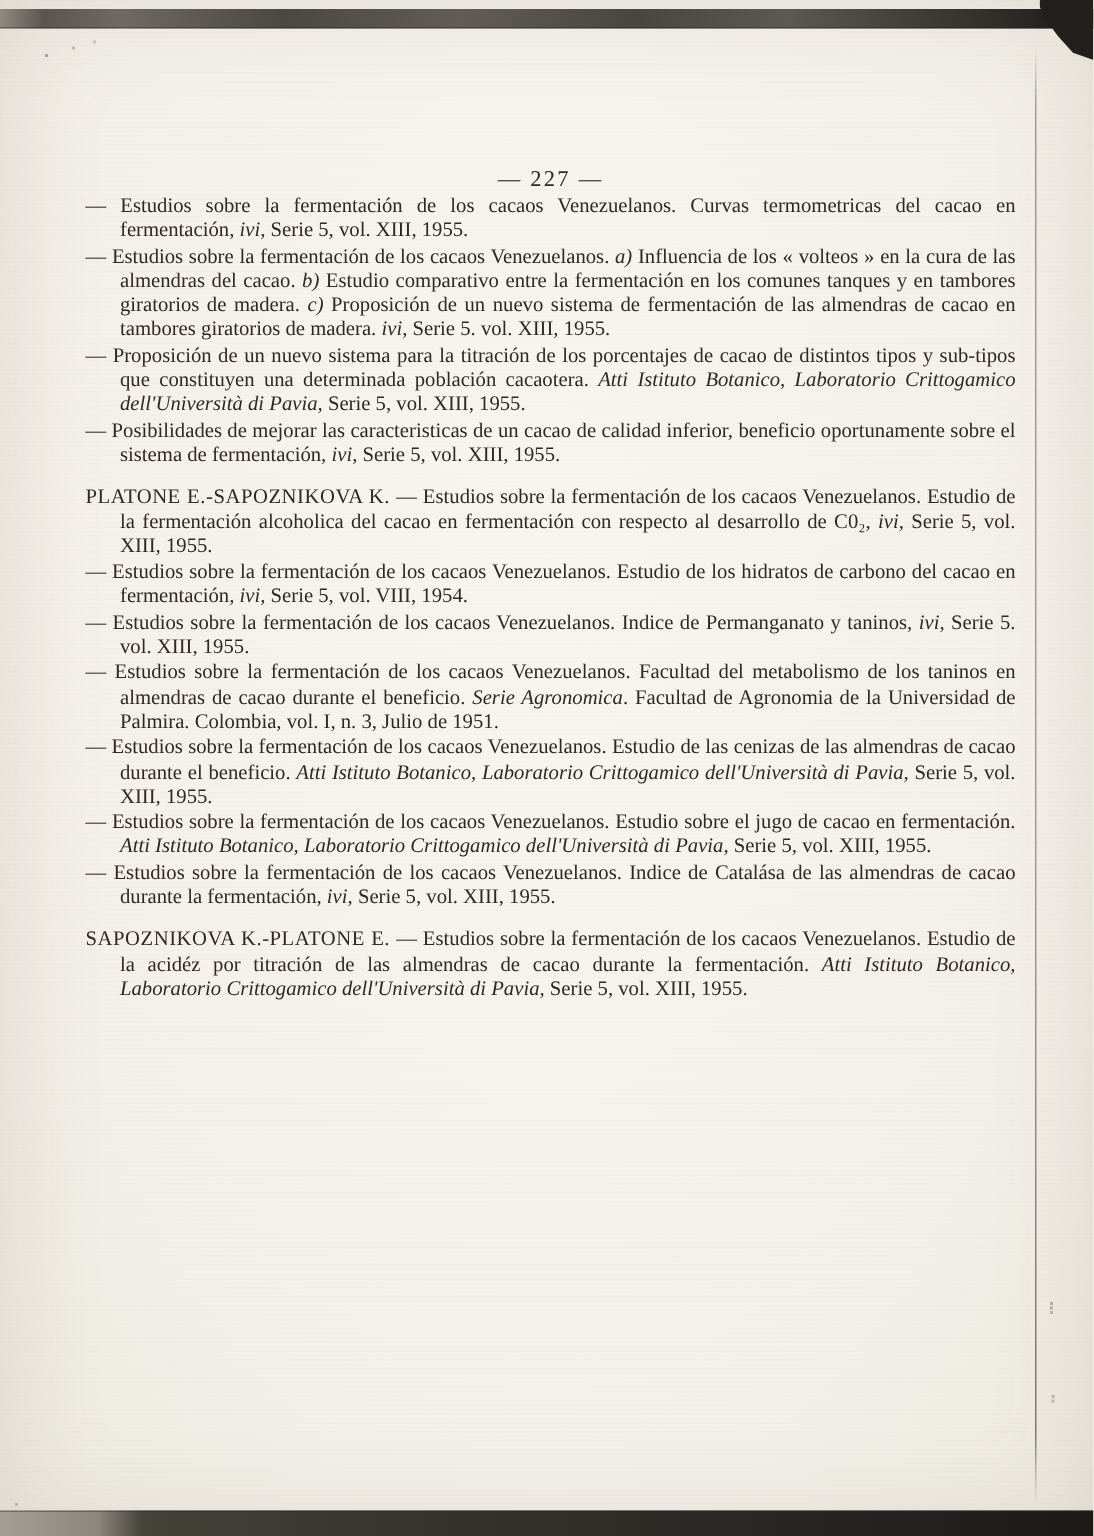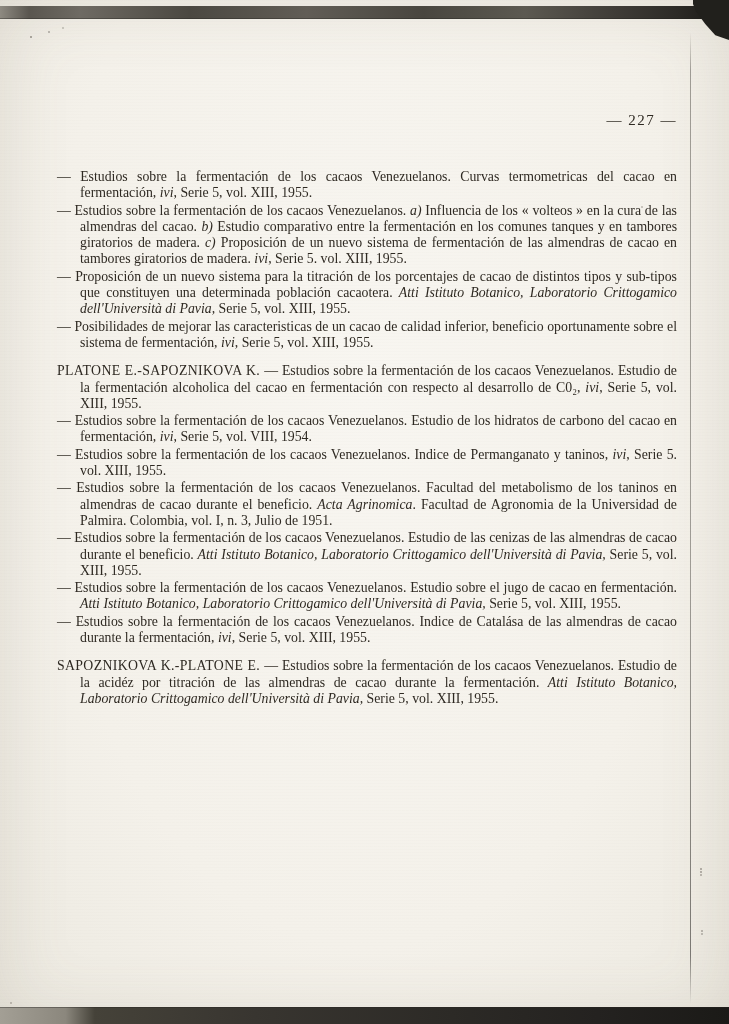--- a/index.html
+++ b/index.html
@@ -64,27 +64,26 @@
       701px 933px 0 rgba(70,64,56,0.28),
       10px 1002px 0 rgba(70,64,56,0.25);
   }
 
   
   .content {
     position:absolute; left:57px; right:52px; top:0;
     color:#2e2922;
   }
   .page-number {
-    text-align:right;
+    text-align:center;
     margin-top:112px;
     font-size:15px;
     letter-spacing:1.5px;
   }
   .entries {
-    margin-top:40px;
     font-size:13.8px;
     line-height:16.3px;
     text-align:justify;
   }
   .entry {
     padding-left:23px;
     text-indent:-23px;
     margin-bottom:1px;
   }
   .entry.group-start { margin-top:12px;font-family:Liberation Serif, serif; }
@@ -106,20 +105,20 @@
   <div class="content">
     <div class="page-number">— 227 —</div>
     <div class="entries">
         <p class="entry"><span>— Estudios sobre la fermentación de los cacaos Venezuelanos. Curvas termometricas del cacao en fermentación, </span><i>ivi</i><span>, Serie 5, vol. XIII, 1955.</span></p>
         <p class="entry"><span>— Estudios sobre la fermentación de los cacaos Venezuelanos. </span><i>a)</i><span> Influencia de los « volteos » en la cura de las almendras del cacao. </span><i>b)</i><span> Estudio comparativo entre la fermentación en los comunes tanques y en tambores giratorios de madera. </span><i>c)</i><span> Proposición de un nuevo sistema de fermentación de las almendras de cacao en tambores giratorios de madera. </span><i>ivi</i><span>, Serie 5. vol. XIII, 1955.</span></p>
         <p class="entry"><span>— Proposición de un nuevo sistema para la titración de los porcentajes de cacao de distintos tipos y sub-tipos que constituyen una determinada población cacaotera. </span><i>Atti Istituto Botanico, Laboratorio Crittogamico dell'Università di Pavia,</i><span> Serie 5, vol. XIII, 1955.</span></p>
         <p class="entry"><span>— Posibilidades de mejorar las caracteristicas de un cacao de calidad inferior, beneficio oportunamente sobre el sistema de fermentación, </span><i>ivi</i><span>, Serie 5, vol. XIII, 1955.</span></p>
         <p class="entry group-start"><span class="author">PLATONE E.-SAPOZNIKOVA K. </span><span>— Estudios sobre la fermentación de los cacaos Venezuelanos. Estudio de la fermentación alcoholica del cacao en fermentación con respecto al desarrollo de C0₂, </span><i>ivi</i><span>, Serie 5, vol. XIII, 1955.</span></p>
         <p class="entry"><span>— Estudios sobre la fermentación de los cacaos Venezuelanos. Estudio de los hidratos de carbono del cacao en fermentación, </span><i>ivi</i><span>, Serie 5, vol. VIII, 1954.</span></p>
         <p class="entry"><span>— Estudios sobre la fermentación de los cacaos Venezuelanos. Indice de Permanganato y taninos, </span><i>ivi</i><span>, Serie 5. vol. XIII, 1955.</span></p>
-        <p class="entry"><span>— Estudios sobre la fermentación de los cacaos Venezuelanos. Facultad del metabolismo de los taninos en almendras de cacao durante el beneficio. </span><i>Acta Agrinomica</i><span>. Facultad de Agronomia de la Universidad de Palmira. Colombia, vol. I, n. 3, Julio de 1951.</span></p>
+        <p class="entry"><span>— Estudios sobre la fermentación de los cacaos Venezuelanos. Facultad del metabolismo de los taninos en almendras de cacao durante el beneficio. </span><i>Serie Agronomica</i><span>. Facultad de Agronomia de la Universidad de Palmira. Colombia, vol. I, n. 3, Julio de 1951.</span></p>
         <p class="entry"><span>— Estudios sobre la fermentación de los cacaos Venezuelanos. Estudio de las cenizas de las almendras de cacao durante el beneficio. </span><i>Atti Istituto Botanico, Laboratorio Crittogamico dell'Università di Pavia,</i><span> Serie 5, vol. XIII, 1955.</span></p>
         <p class="entry"><span>— Estudios sobre la fermentación de los cacaos Venezuelanos. Estudio sobre el jugo de cacao en fermentación. </span><i>Atti Istituto Botanico, Laboratorio Crittogamico dell'Università di Pavia,</i><span> Serie 5, vol. XIII, 1955.</span></p>
         <p class="entry"><span>— Estudios sobre la fermentación de los cacaos Venezuelanos. Indice de Catalása de las almendras de cacao durante la fermentación, </span><i>ivi</i><span>, Serie 5, vol. XIII, 1955.</span></p>
         <p class="entry group-start"><span class="author">SAPOZNIKOVA K.-PLATONE E. </span><span>— Estudios sobre la fermentación de los cacaos Venezuelanos. Estudio de la acidéz por titración de las almendras de cacao durante la fermentación. </span><i>Atti Istituto Botanico, Laboratorio Crittogamico dell'Università di Pavia,</i><span> Serie 5, vol. XIII, 1955.</span></p>
       </div>
   </div>
 </div>
 
 </body></html>

